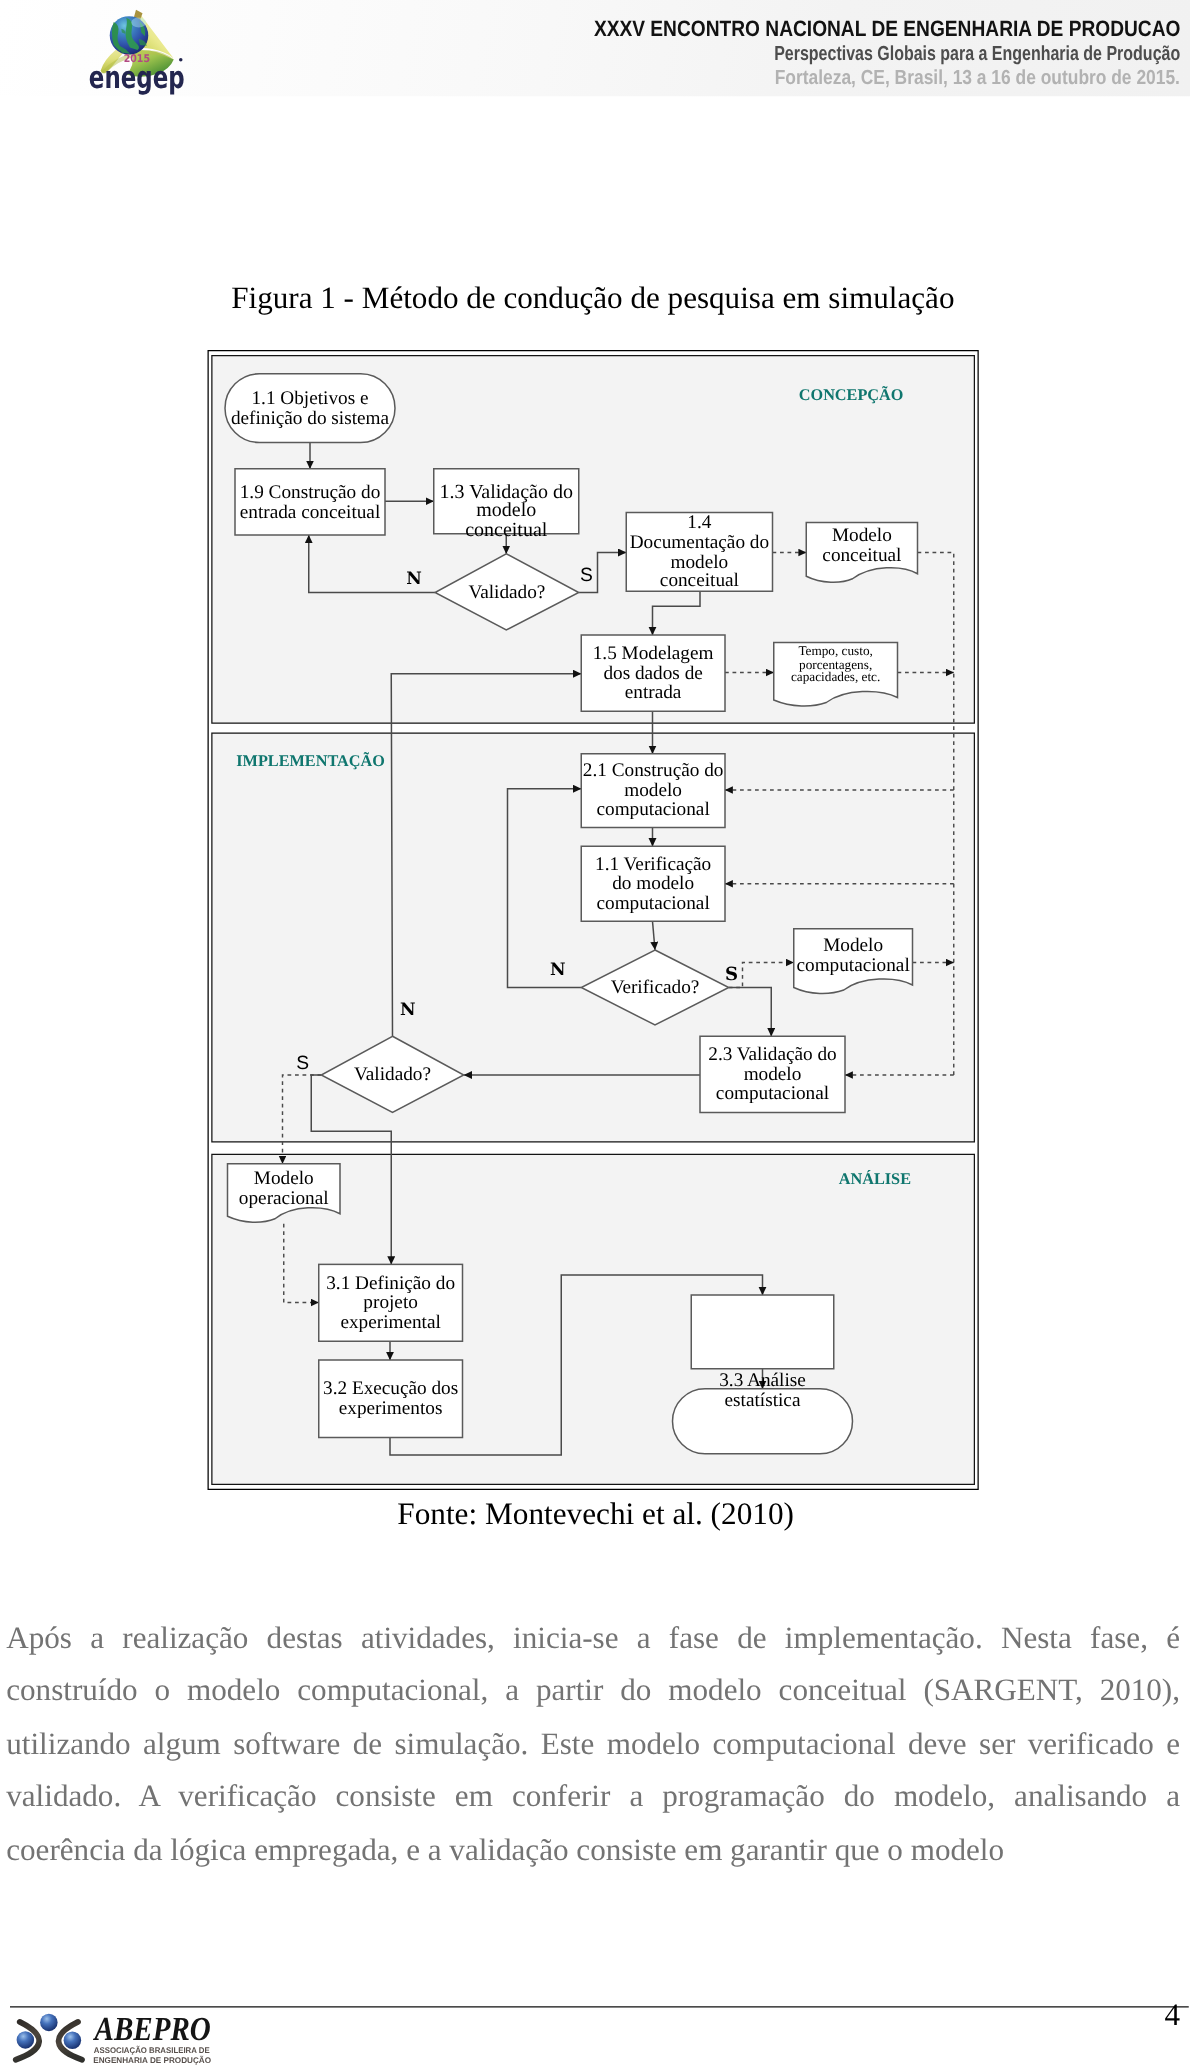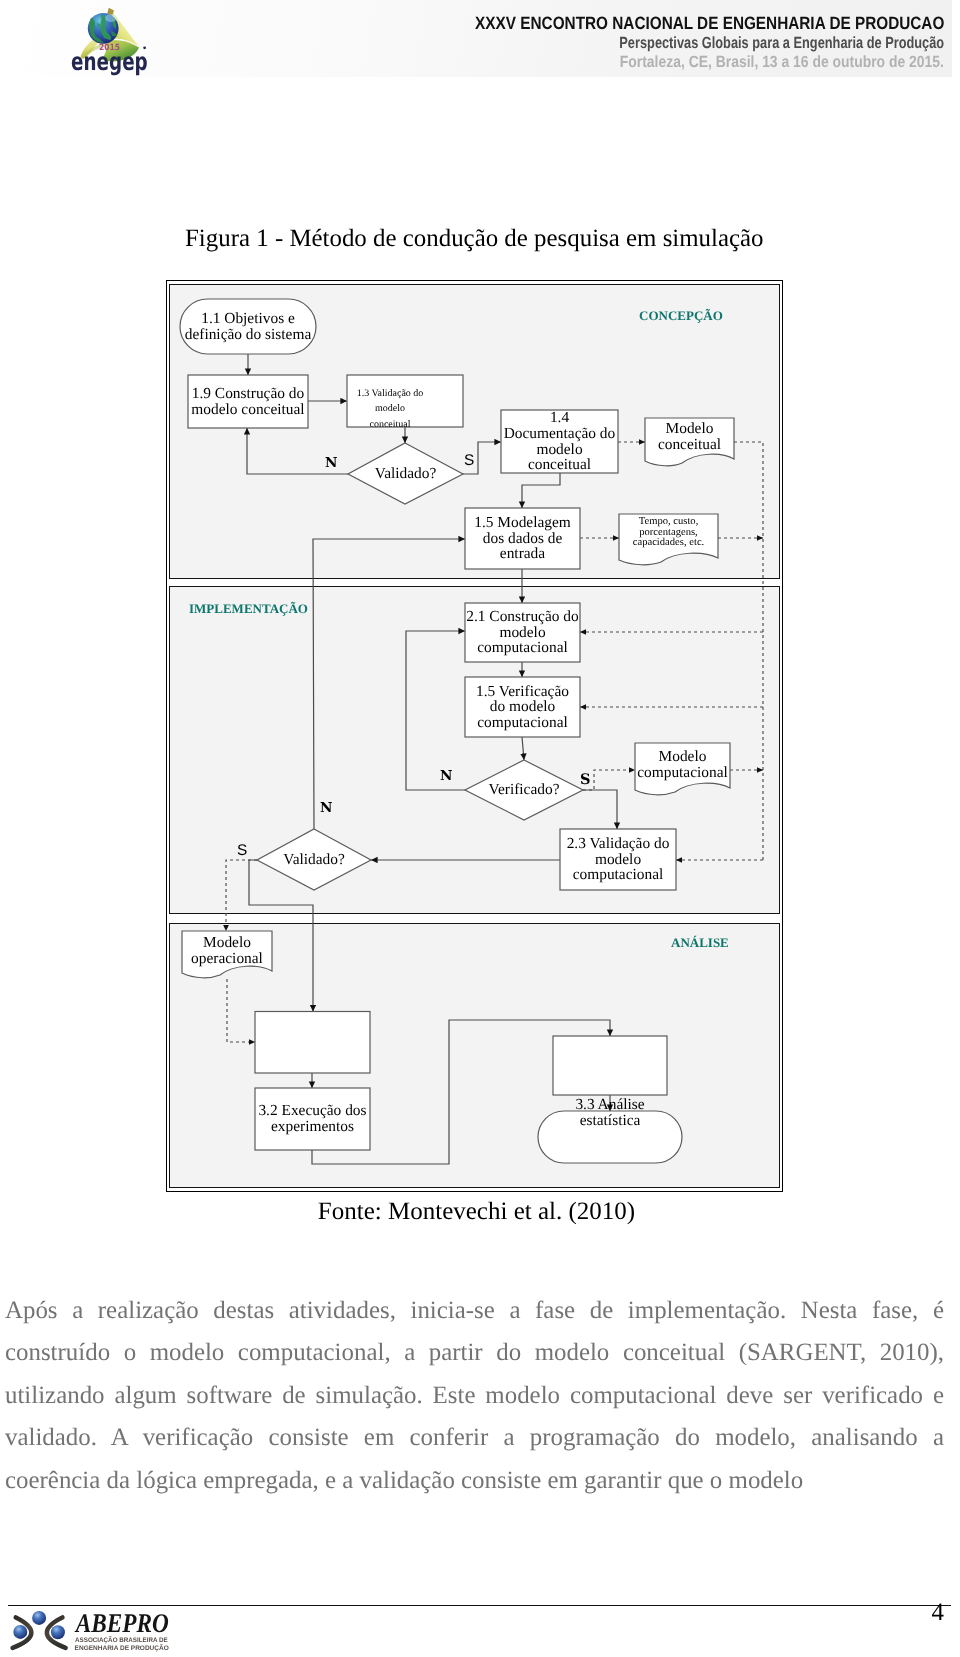--- a/index.html
+++ b/index.html
@@ -190,23 +190,23 @@
         <rect x="387" y="756" width="114" height="59"></rect>
         <rect x="372" y="831" width="144" height="52" rx="26" ry="26"></rect>
       </g>
     </svg>
     <div class="nl" style="left:-6px;top:19px;width:176px;height:55px;font-size:15.4px;line-height:15.6px;">
         <span>1.1 Objetivos e</span>
         <span>definição do sistema</span>
       </div>
     <div class="nl" style="left:2px;top:95px;width:160px;height:53px;font-size:15.4px;line-height:15.6px;">
         <span>1.9 Construção do</span>
-        <span>modelo conceitual</span>
-      </div>
-    <div class="nl" style="left:146px;top:95px;width:156px;height:68px;font-size:10px;line-height:15.6px;">
+        <span>entrada conceitual</span>
+      </div>
+    <div class="nl" style="left:161px;top:95px;width:156px;height:68px;font-size:16px;line-height:15.6px;">
         <span>1.3 Validação do</span>
         <span>modelo</span>
         <span>conceitual</span>
       </div>
     <div class="nl" style="left:162px;top:163px;width:155px;height:61px;font-size:15.4px;line-height:15.6px;">
         <span>Validado?</span>
       </div>
     <div class="nl" style="left:315px;top:130px;width:157px;height:63px;font-size:15.4px;line-height:15.6px;">
         <span>1.4</span>
         <span>Documentação do</span>
@@ -226,21 +226,21 @@
         <span>Tempo, custo,</span>
         <span>porcentagens,</span>
         <span>capacidades, etc.</span>
       </div>
     <div class="nl" style="left:279px;top:323px;width:155px;height:59px;font-size:15.4px;line-height:15.6px;">
         <span>2.1 Construção do</span>
         <span>modelo</span>
         <span>computacional</span>
       </div>
     <div class="nl" style="left:279px;top:397px;width:155px;height:60px;font-size:15.4px;line-height:15.6px;">
-        <span>1.5 Verificação</span>
+        <span>1.1 Verificação</span>
         <span>do modelo</span>
         <span>computacional</span>
       </div>
     <div class="nl" style="left:279px;top:480px;width:158px;height:60px;font-size:15.4px;line-height:15.6px;">
         <span>Verificado?</span>
       </div>
     <div class="nl" style="left:449px;top:461px;width:135px;height:47px;font-size:15.4px;line-height:15.6px;">
         <span>Modelo</span>
         <span>computacional</span>
       </div>
@@ -248,20 +248,25 @@
         <span>2.3 Validação do</span>
         <span>modelo</span>
         <span>computacional</span>
       </div>
     <div class="nl" style="left:71px;top:549px;width:154px;height:61px;font-size:15.4px;line-height:15.6px;">
         <span>Validado?</span>
       </div>
     <div class="nl" style="left:-4px;top:650px;width:130px;height:42px;font-size:15.4px;line-height:15.6px;">
         <span>Modelo</span>
         <span>operacional</span>
+      </div>
+    <div class="nl" style="left:69px;top:731px;width:155px;height:62px;font-size:15.4px;line-height:15.6px;">
+        <span>3.1 Definição do</span>
+        <span>projeto</span>
+        <span>experimental</span>
       </div>
     <div class="nl" style="left:69px;top:808px;width:155px;height:62px;font-size:15.4px;line-height:15.6px;">
         <span>3.2 Execução dos</span>
         <span>experimentos</span>
       </div>
     <div class="nl" style="left:367px;top:756px;width:154px;height:59px;font-size:15.4px;line-height:15.6px;margin-top:47px;">
         <span>3.3 Análise</span>
         <span>estatística</span>
       </div>
     <div class="elbl serifb" style="left:159px;top:177px;font-size:13.6px;">N</div>

